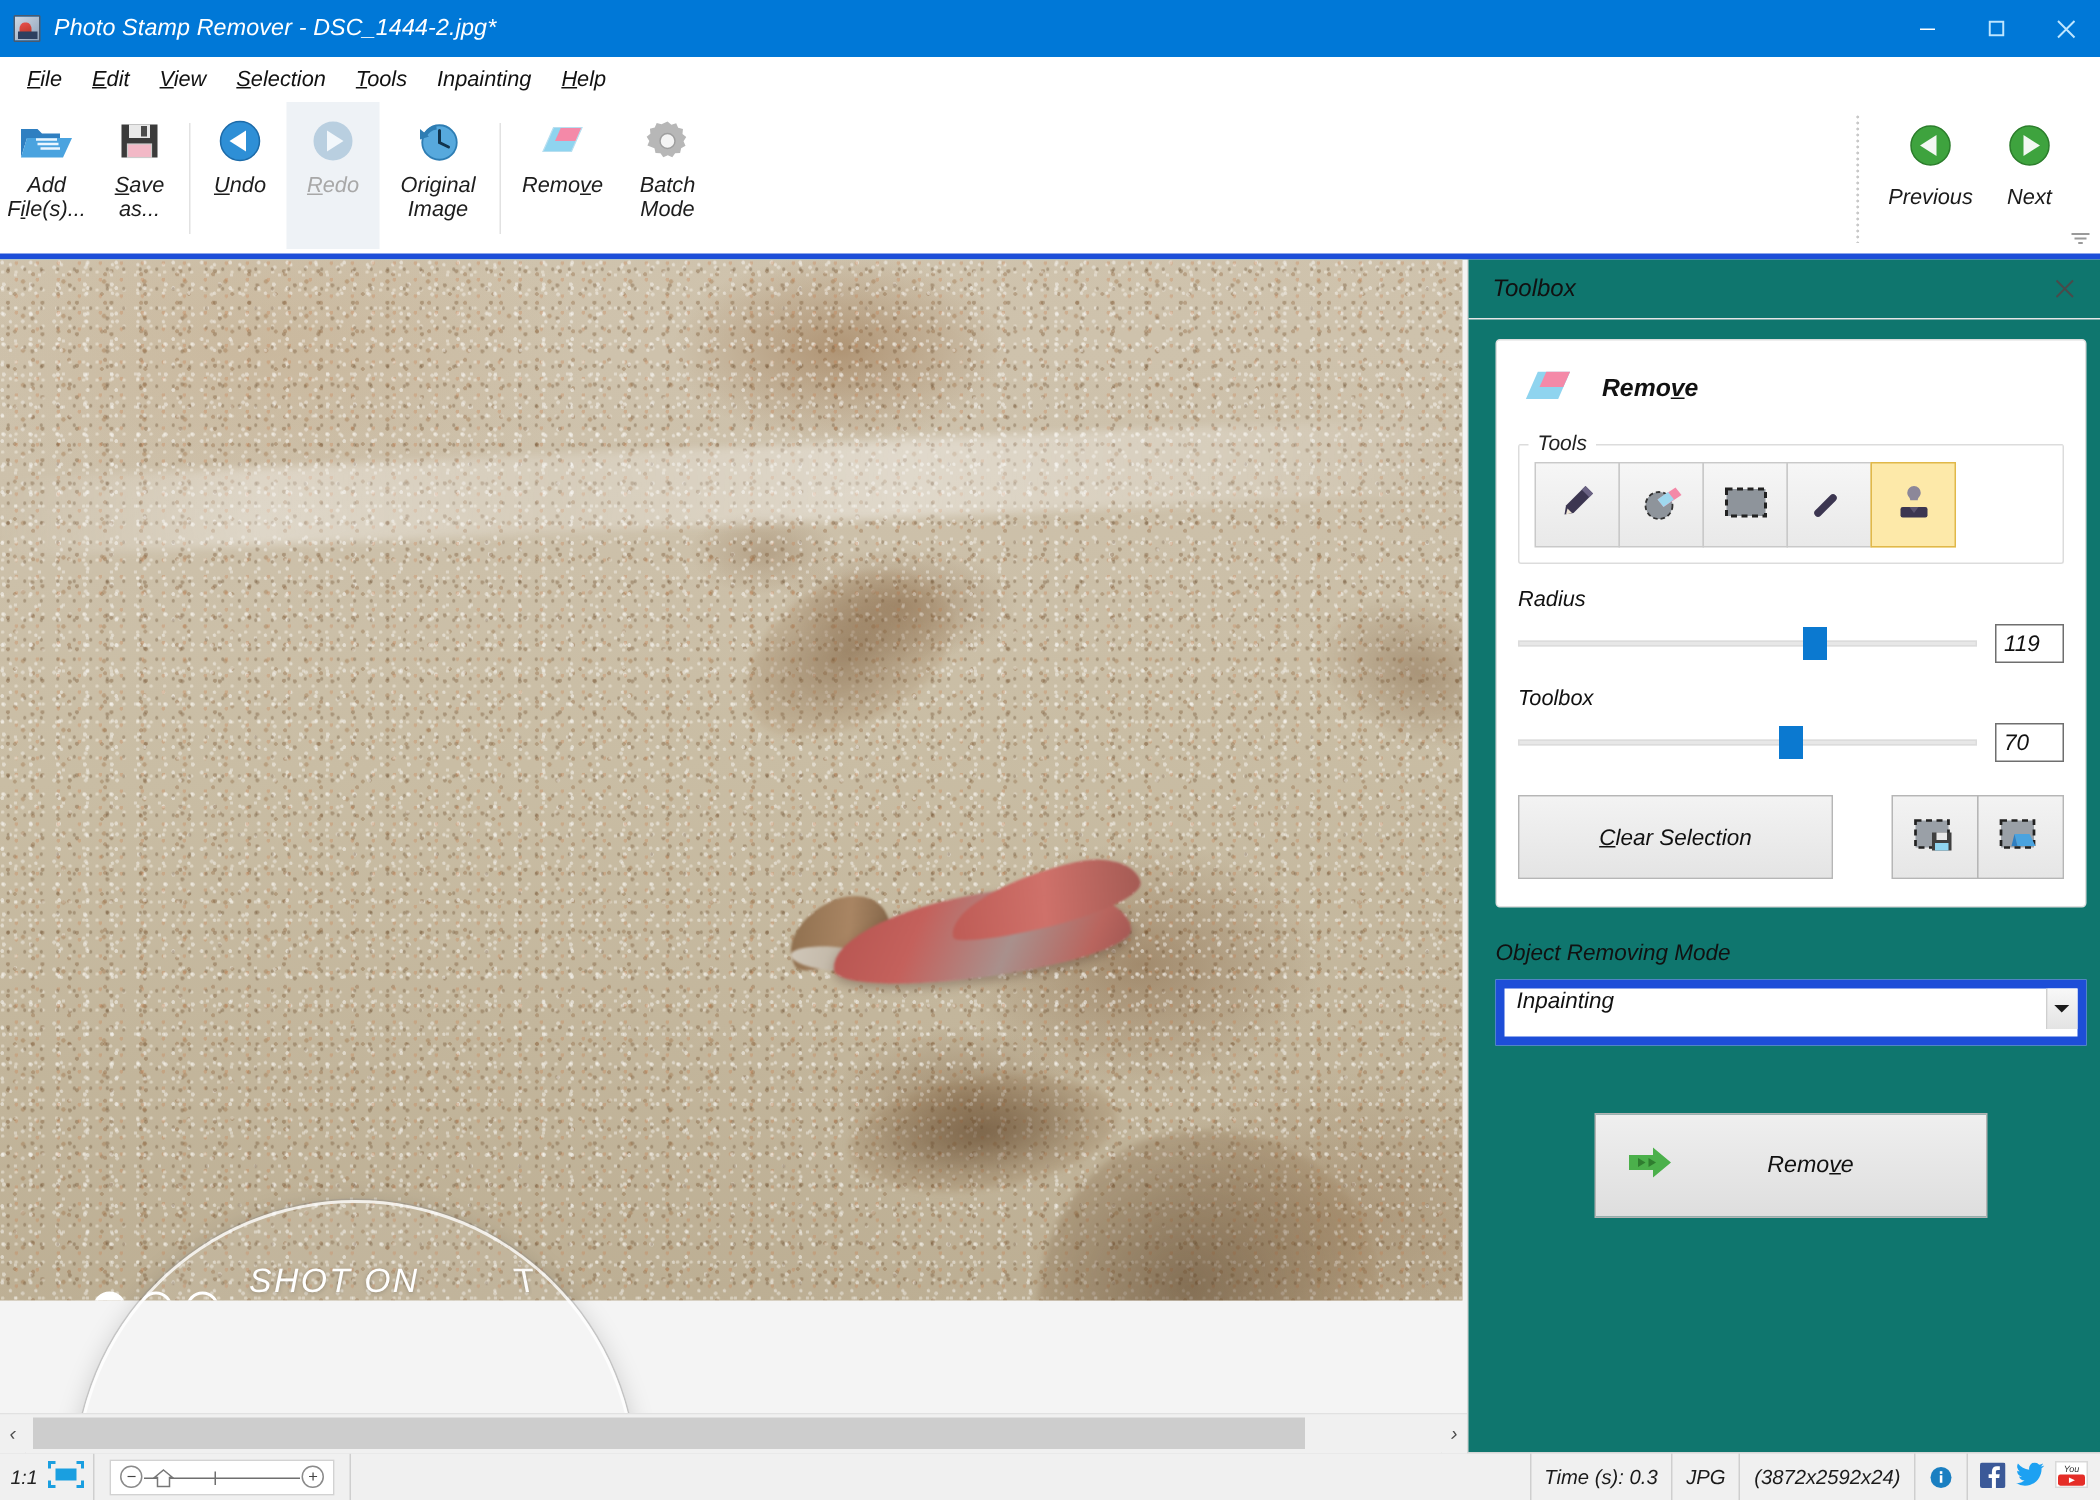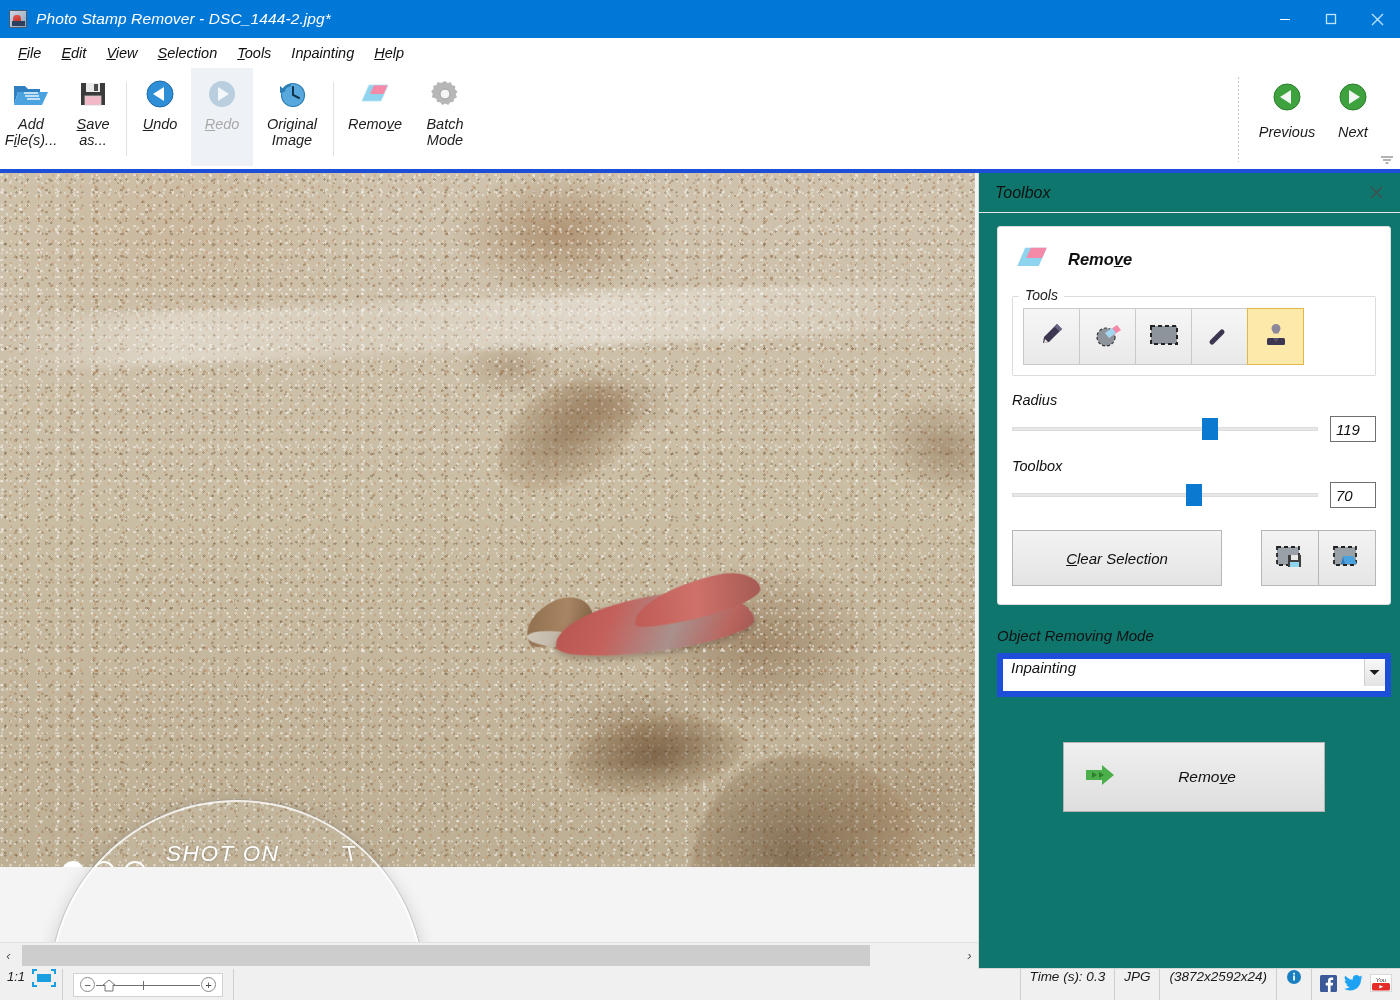--- a/index.html
+++ b/index.html
@@ -238,21 +238,21 @@
   .btn-remove { width:262px; height:70px; border:1px solid #b3b3b3;
      background:linear-gradient(#efefef,#dedede); display:flex; align-items:center;
      font-size:15.5px; color:#111; position:relative; }
   .btn-remove .ra { margin-left:20px; }
   .btn-remove .rl { flex:1 1 auto; text-align:center; margin-right:34px; }
   .btn-remove u{ text-decoration:underline; }
 
   
   .statusbar { height:32px; flex:0 0 32px; background:#f0f0f0; border-top:1px solid #d6d6d6;
      display:flex; align-items:stretch; font-size:13.5px; }
-  .sb-cell { display:flex; padding:0 9px; border-right:1px solid #cfcfcf; }
+  .sb-cell { display:flex; align-items:center; padding:0 9px; border-right:1px solid #cfcfcf; }
   .sb-first { padding:0 6px 0 4px; gap:7px; }
   .sb-zoom { display:flex; align-items:center; padding:0 10px; border-right:1px solid #cfcfcf; }
   .zoom-box { width:150px; height:24px; border:1px solid #d2d2d2; background:#fff;
      display:flex; align-items:center; padding:0 6px; position:relative; }
   .zoom-line { position:absolute; left:22px; right:22px; top:11px; height:1px; background:#6f6f6f; }
   .zoom-tick { position:absolute; left:69px; top:7px; width:1px; height:9px; background:#6f6f6f; }
   .zc { width:15px;height:15px;border-radius:50%;border:1px solid #8a8a8a;background:#fff;
      display:flex;align-items:center;justify-content:center;font-size:11px;color:#444; z-index:2;}
   .zoom-home { position:absolute; left:28px; top:5px; z-index:2; }
   .sb-flex { flex:1 1 auto; border-right:1px solid #cfcfcf; }

